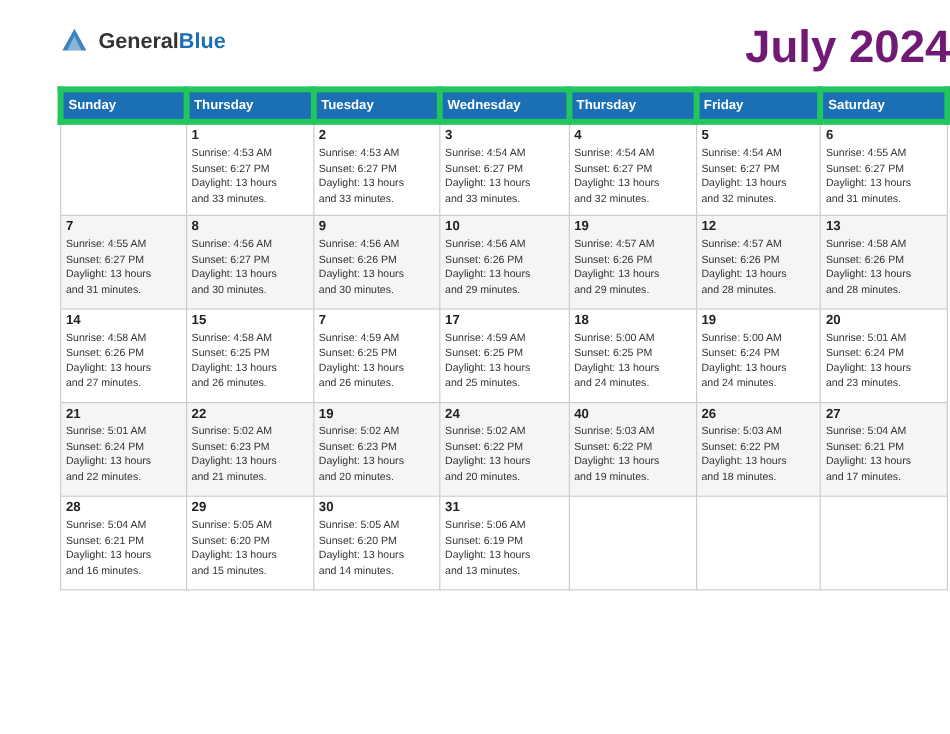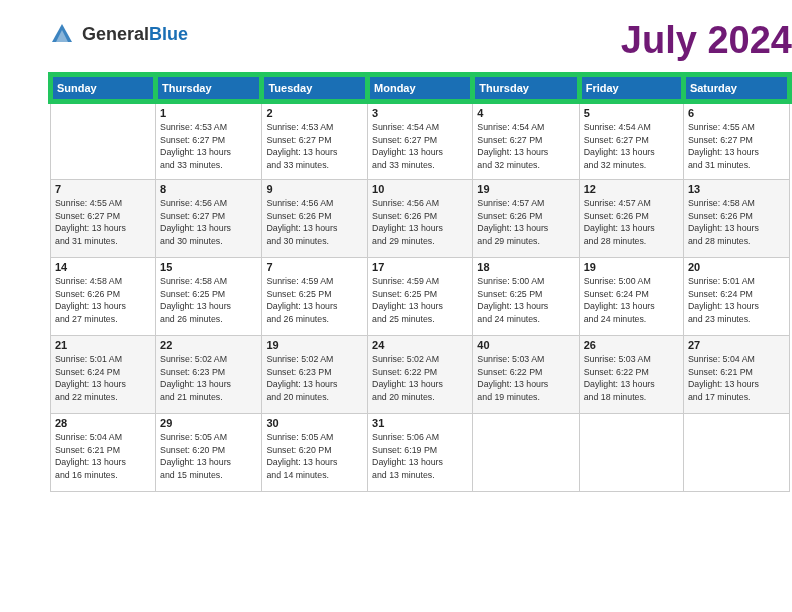--- a/index.html
+++ b/index.html
@@ -106,21 +106,21 @@
       <div class="month-title">July 2024</div>
     </div>
   </div>
 
   <table>
     <thead>
       <tr>
       <th>Sunday</th>
           <th>Thursday</th>
           <th>Tuesday</th>
-          <th>Monday</th>
+          <th>Wednesday</th>
           <th>Thursday</th>
           <th>Friday</th>
           <th>Saturday</th>
         </tr>
     </thead>
     <tbody id="calendar-body">
     <tr>
           <td class="empty-cell"></td>
           <td>
             <span class="day-number">1</span>

